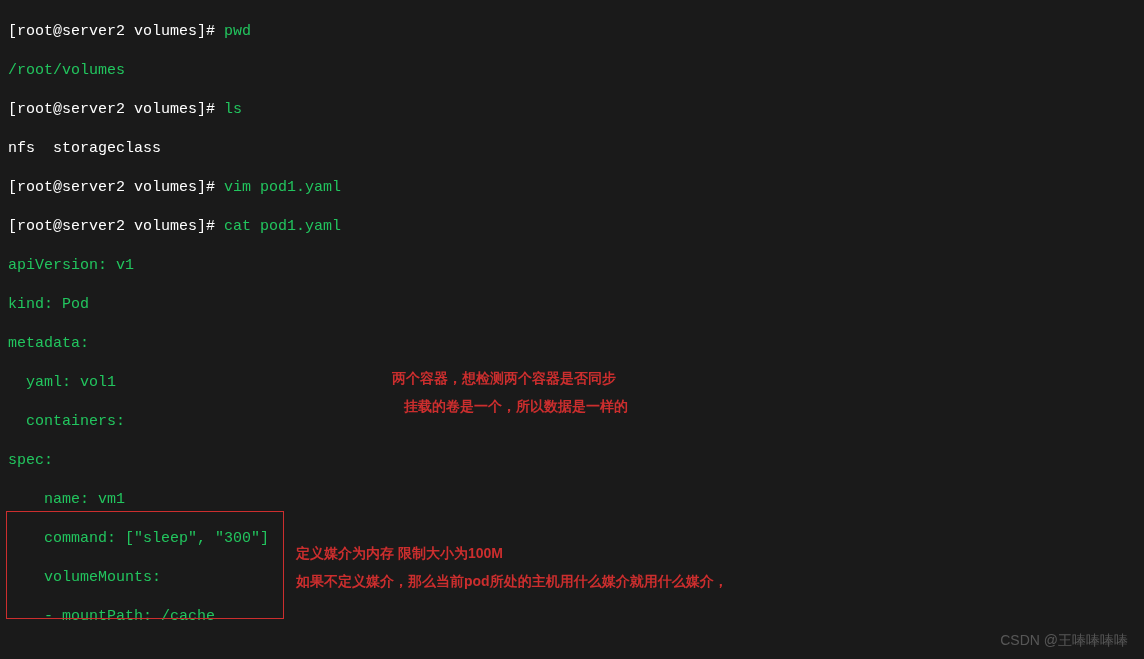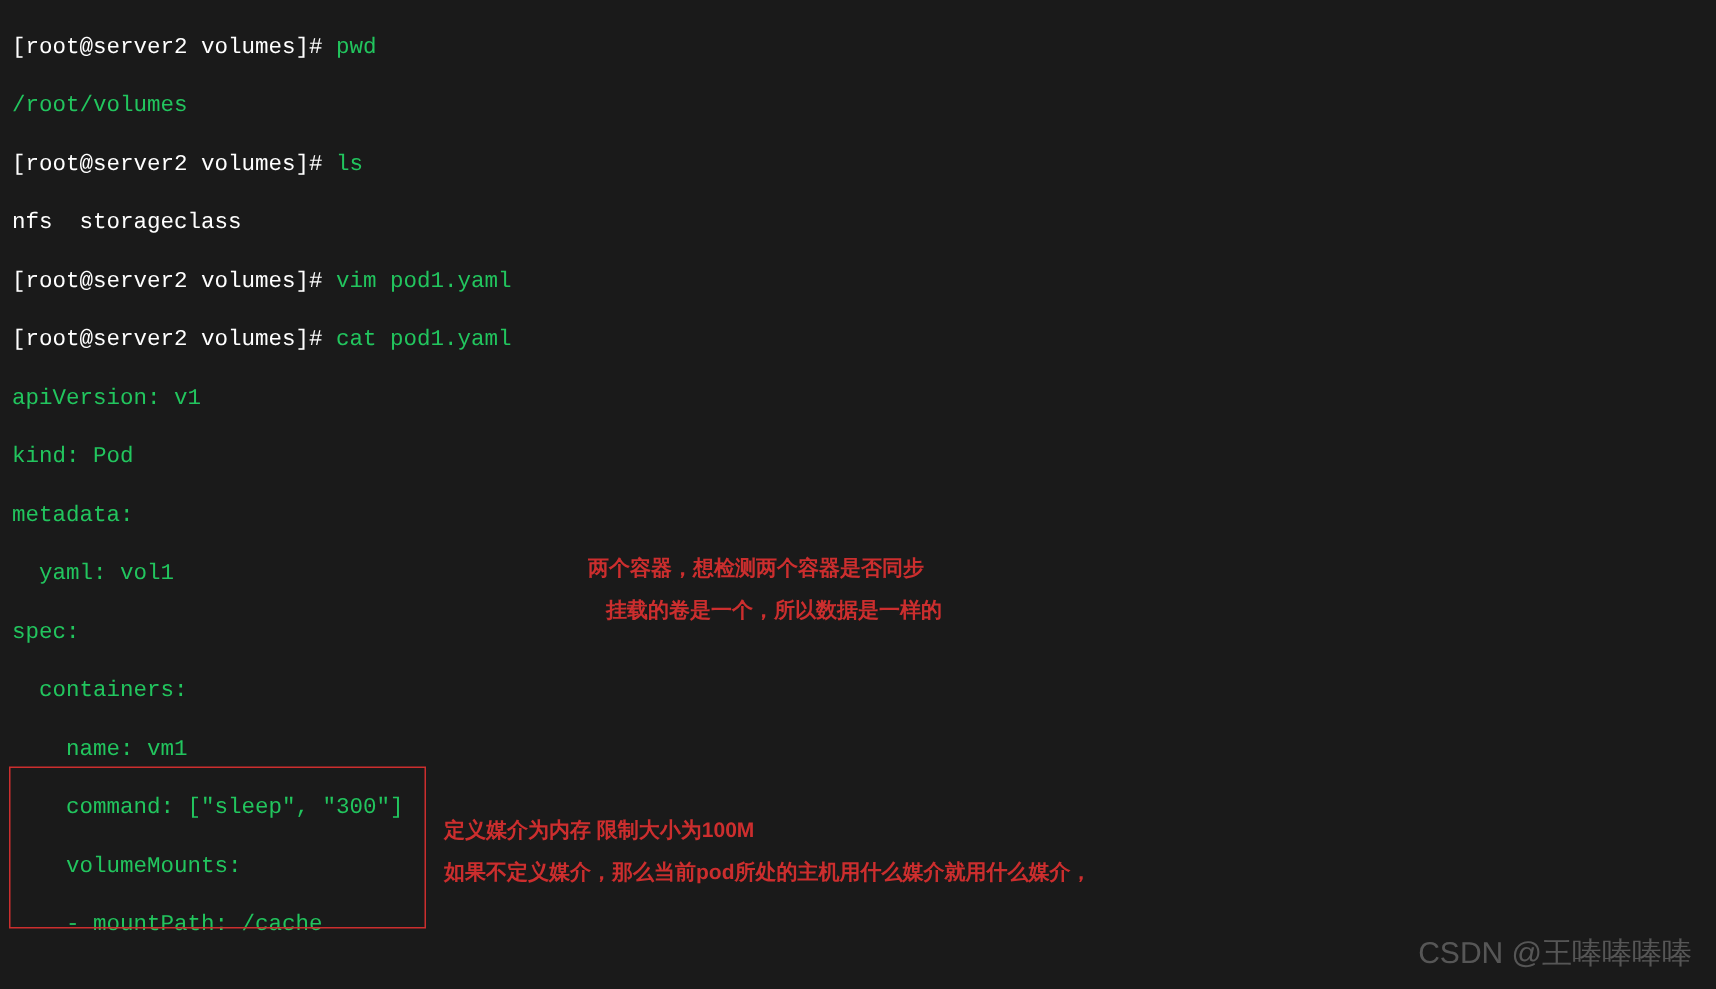--- a/index.html
+++ b/index.html
@@ -42,39 +42,39 @@
       width: 278px;
       height: 108px;
       pointer-events: none;
     }
     .watermark {
       position: absolute;
       right: 16px;
       bottom: 10px;
       color: rgba(200,200,200,0.35);
       font-family: "Microsoft YaHei", sans-serif;
-      font-size: 20px;
+      font-size: 14px;
     }
   </style>
 </head>
 <body>
 
 <div class="terminal">
 <span class="line"><span class="prompt-user">[root@server2 volumes]# </span><span class="white">pwd</span></span>
 <span class="line white">/root/volumes</span>
 <span class="line"><span class="prompt-user">[root@server2 volumes]# </span><span class="white">ls</span></span>
 <span class="line"><span class="cyan">nfs</span><span class="cyan">  storageclass</span></span>
 <span class="line"><span class="prompt-user">[root@server2 volumes]# </span><span class="white">vim pod1.yaml</span></span>
 <span class="line"><span class="prompt-user">[root@server2 volumes]# </span><span class="white">cat pod1.yaml</span></span>
 <span class="line white">apiVersion: v1</span>
 <span class="line white">kind: Pod</span>
 <span class="line white">metadata:</span>
 <span class="line white">  yaml: vol1</span>
+<span class="line white">  containers:</span>
 <span class="line white">spec:</span>
-<span class="line white">  containers:</span>
 <span class="line white">    name: vm1</span>
 <span class="line white">    command: ["sleep", "300"]</span>
 <span class="line white">    volumeMounts:</span>
 <span class="line white">    - mountPath: /cache</span>
 
 
 
 
 
 

